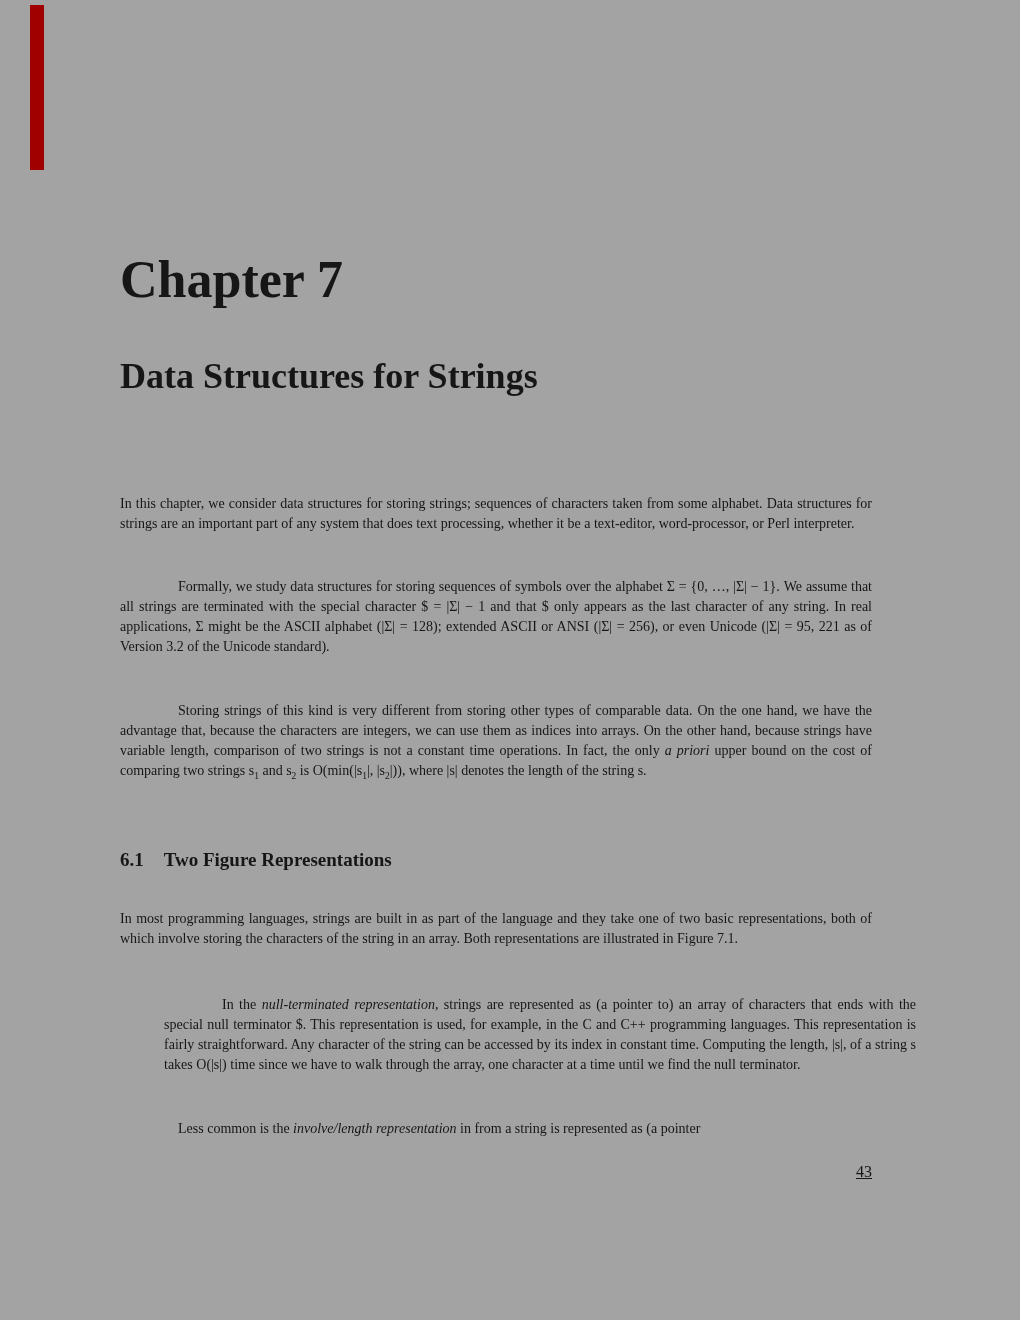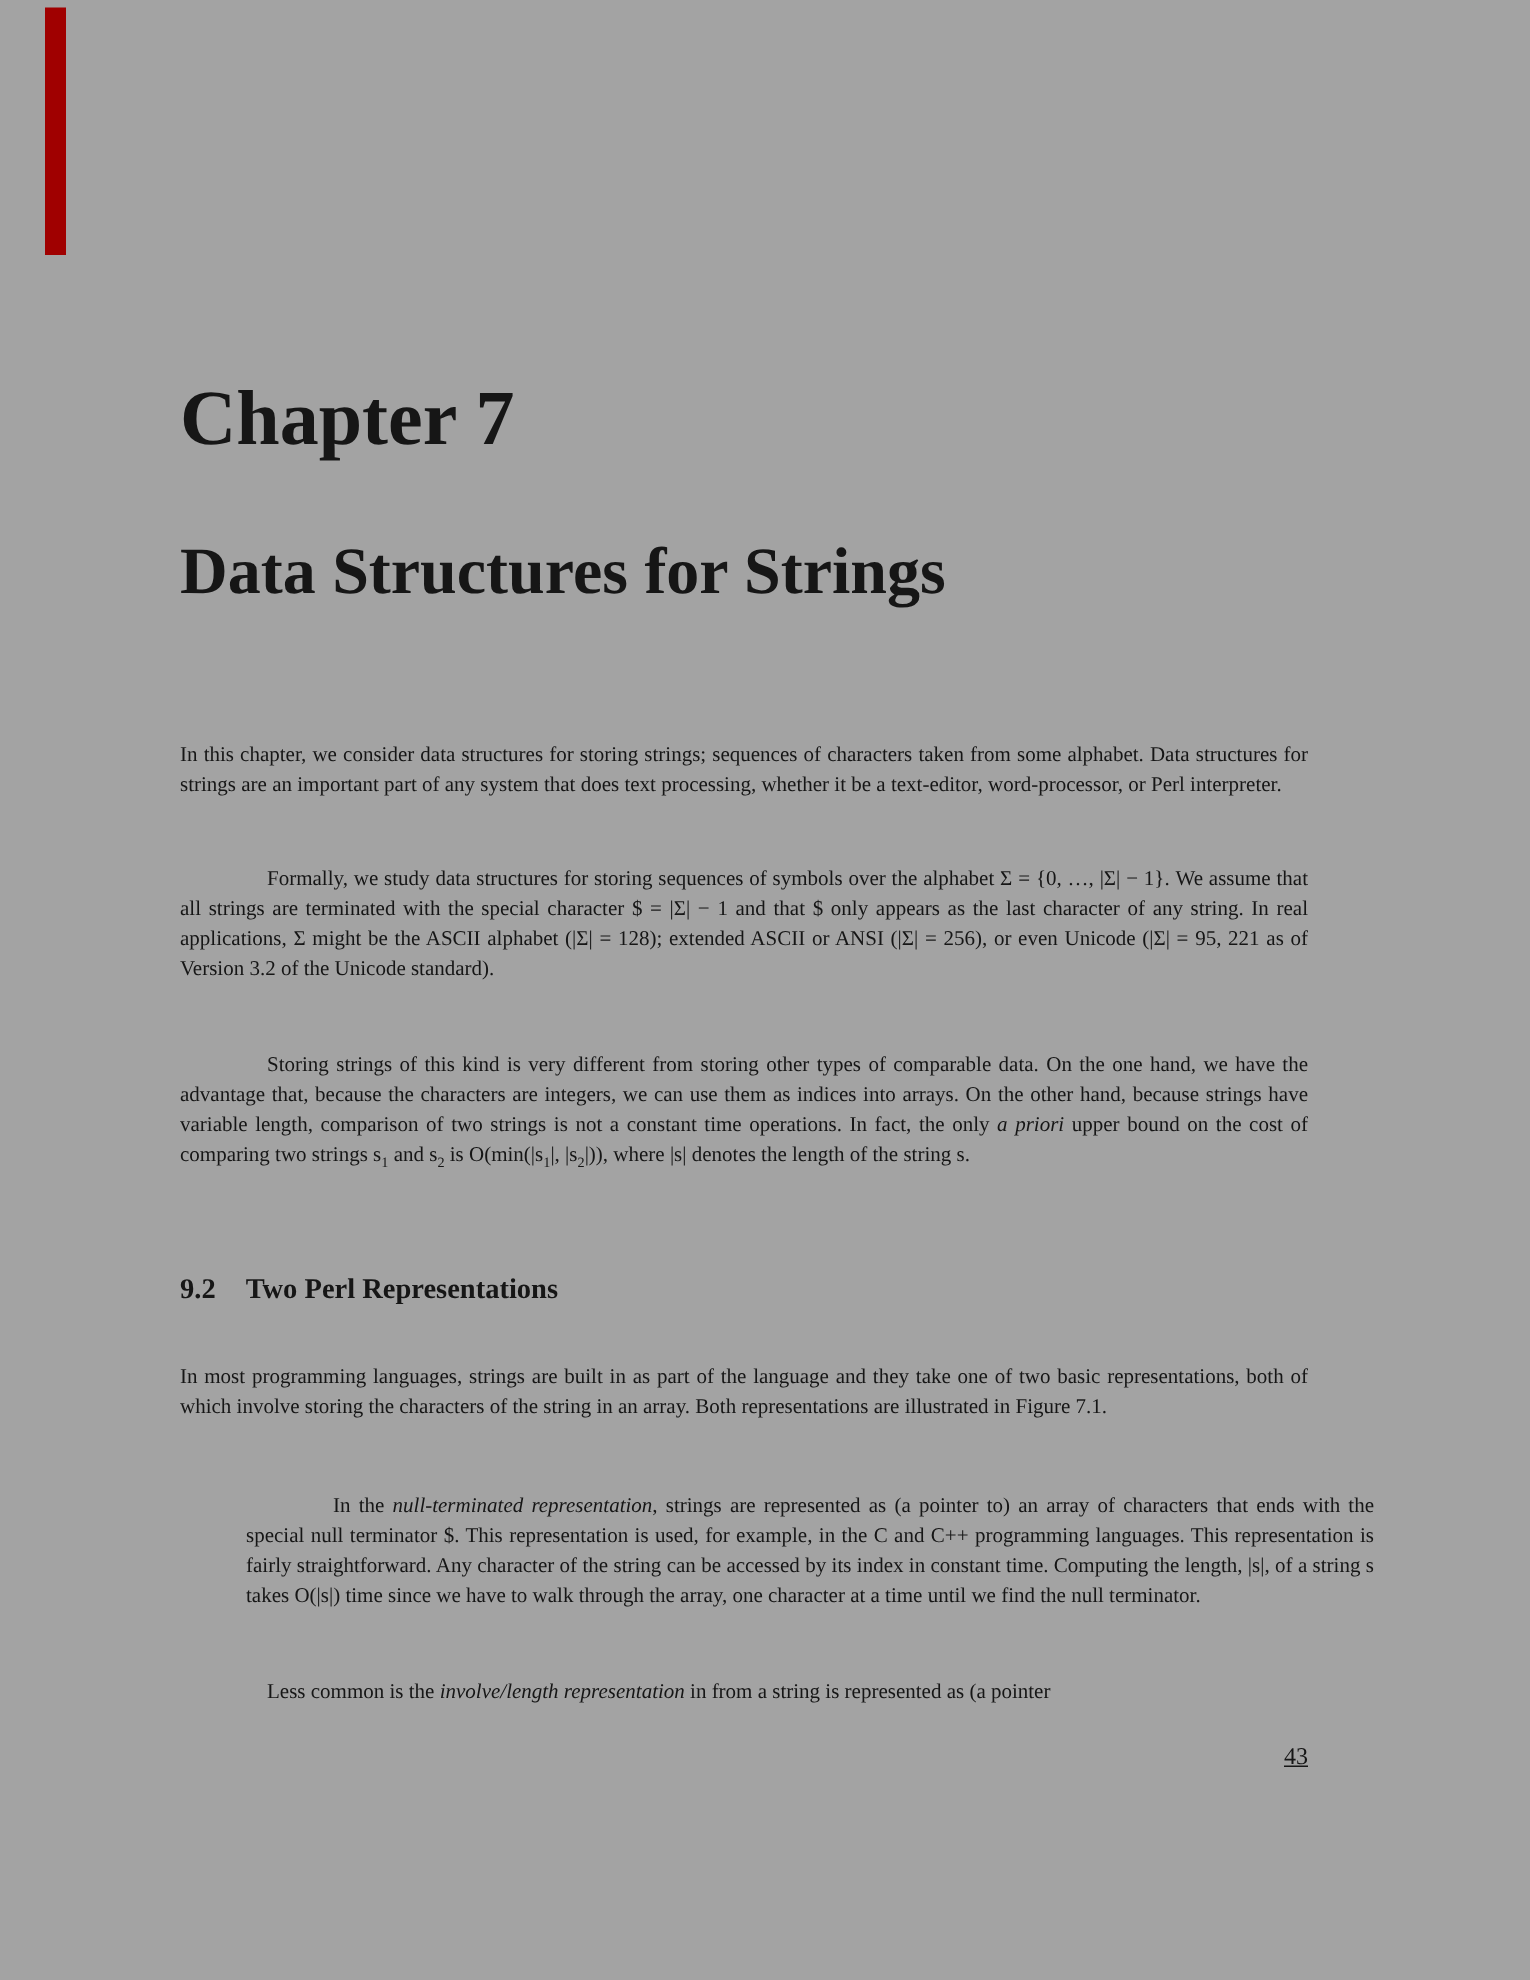--- a/index.html
+++ b/index.html
@@ -28,21 +28,21 @@
     font-size: 52px;
     font-weight: bold;
     line-height: 1.05;
     white-space: nowrap;
   }
   .chapter-title {
     position: absolute;
     left: 120px;
     top: 358px;
     margin: 0;
-    font-size: 44px;
+    font-size: 36px;
     font-weight: bold;
     line-height: 1.05;
     white-space: nowrap;
   }
   .body-par {
     position: absolute;
     left: 120px;
     width: 752px;
     margin: 0;
     font-size: 14px;
@@ -90,21 +90,21 @@
 
   <h1 class="chapter-title">Data Structures for Strings</h1>
 
   <p class="body-par p1"><span>In this chapter, we consider data structures for storing strings; sequences of characters taken from some alphabet.  Data structures for strings are an important part of any system that does text processing, whether it be a text-editor, word-processor, or Perl interpreter.</span></p>
 
   <p class="body-par p2 indent"><span>Formally, we study data structures for storing sequences of symbols over the alphabet Σ = {0, …, |Σ| − 1}. We assume that all strings are terminated with the special character $ = |Σ| − 1 and that $ only appears as the last character of any string. In real applications, Σ might be the ASCII alphabet (|Σ| = 128); extended ASCII or ANSI (|Σ| = 256), or even Unicode (|Σ| = 95, 221 as of Version 3.2 of the Unicode standard).</span></p>
 
   <p class="body-par p3 indent"><span>Storing strings of this kind is very different from storing other types of comparable data. On the one hand, we have the advantage that, because the characters are integers, we can use them as indices into arrays. On the other hand, because strings have variable length, comparison of two strings is not a constant time operations. In fact, the only </span><span style="font-style: italic;">a priori</span><span> upper bound on the cost of comparing two strings s</span><sub>1</sub><span> and s</span><sub>2</sub><span> is O(min(|s</span><sub>1</sub><span>|, |s</span><sub>2</sub><span>|)), where |s| denotes the length of the string s.</span></p>
 
   <h2 class="section-heading">
-    <span class="section-number">9.2</span><span>Two Perl Representations</span>
+    <span class="section-number">6.1</span><span>Two Figure Representations</span>
   </h2>
 
   <p class="body-par p4"><span>In most programming languages, strings are built in as part of the language and they take one of two basic representations, both of which involve storing the characters of the string in an array.  Both representations are illustrated in Figure 7.1.</span></p>
 
   <p class="body-par p5 indent"><span>In the </span><span style="font-style: italic;">null-terminated representation</span><span>, strings are represented as (a pointer to) an array of characters that ends with the special null terminator $. This representation is used, for example, in the C and C++ programming languages. This representation is fairly straightforward. Any character of the string can be accessed by its index in constant time. Computing the length, |s|, of a string s takes O(|s|) time since we have to walk through the array, one character at a time until we find the null terminator.</span></p>
 
   <p class="body-par p6 indent"><span>Less common is the </span><span style="font-style: italic;">involve/length representation</span><span> in from a string is represented as (a pointer</span></p>
 
   <div class="page-number">43</div>
 

